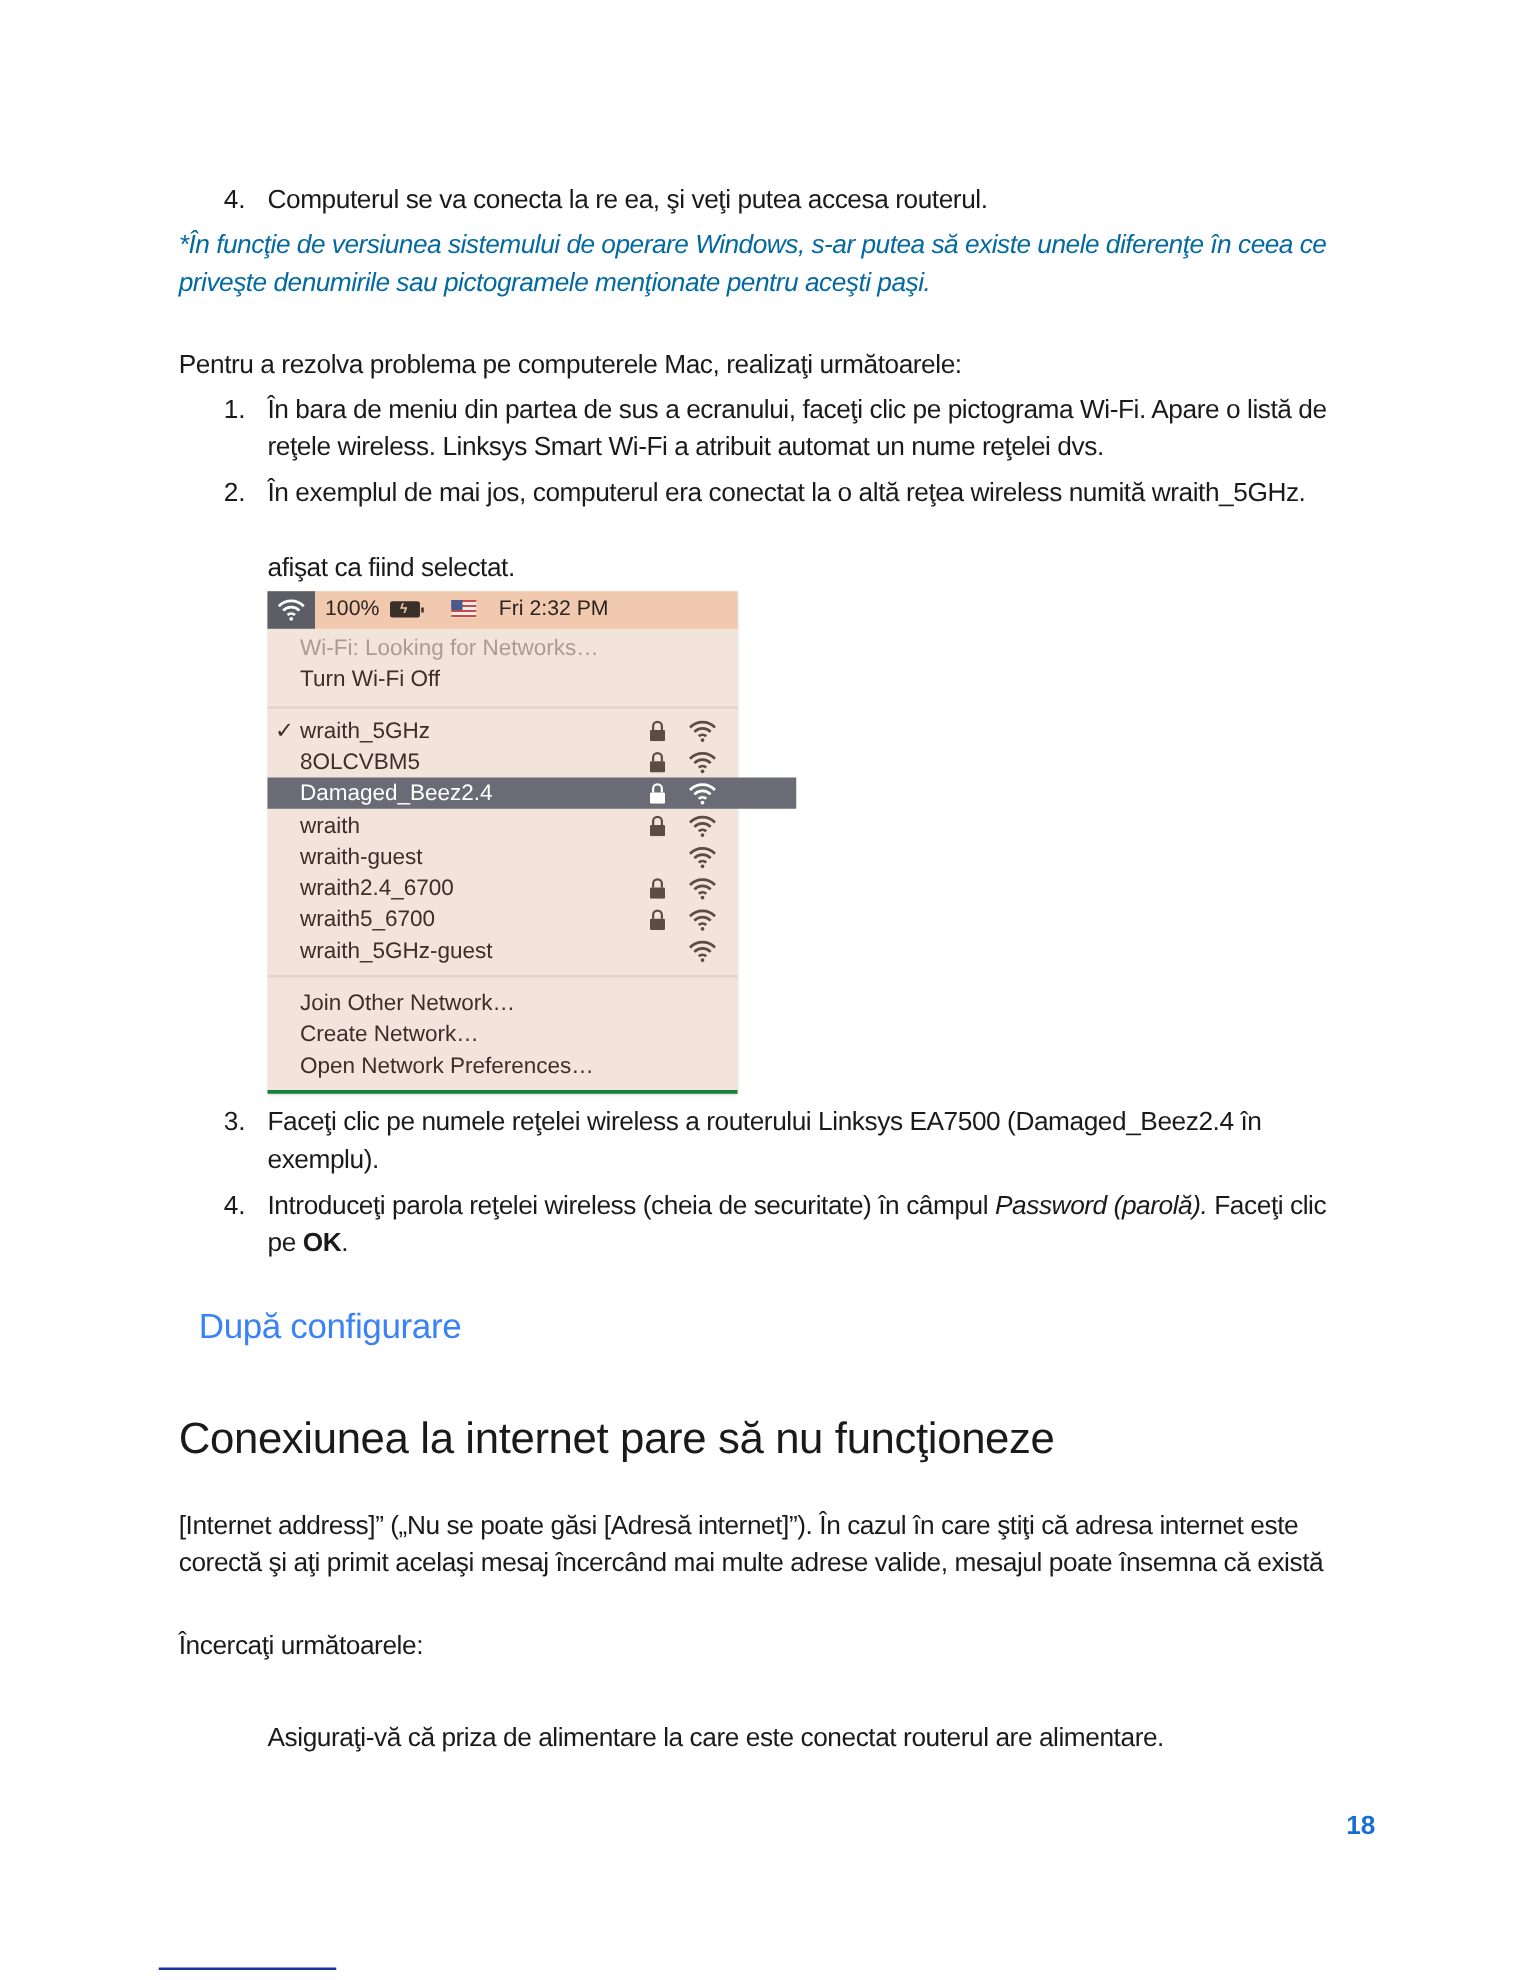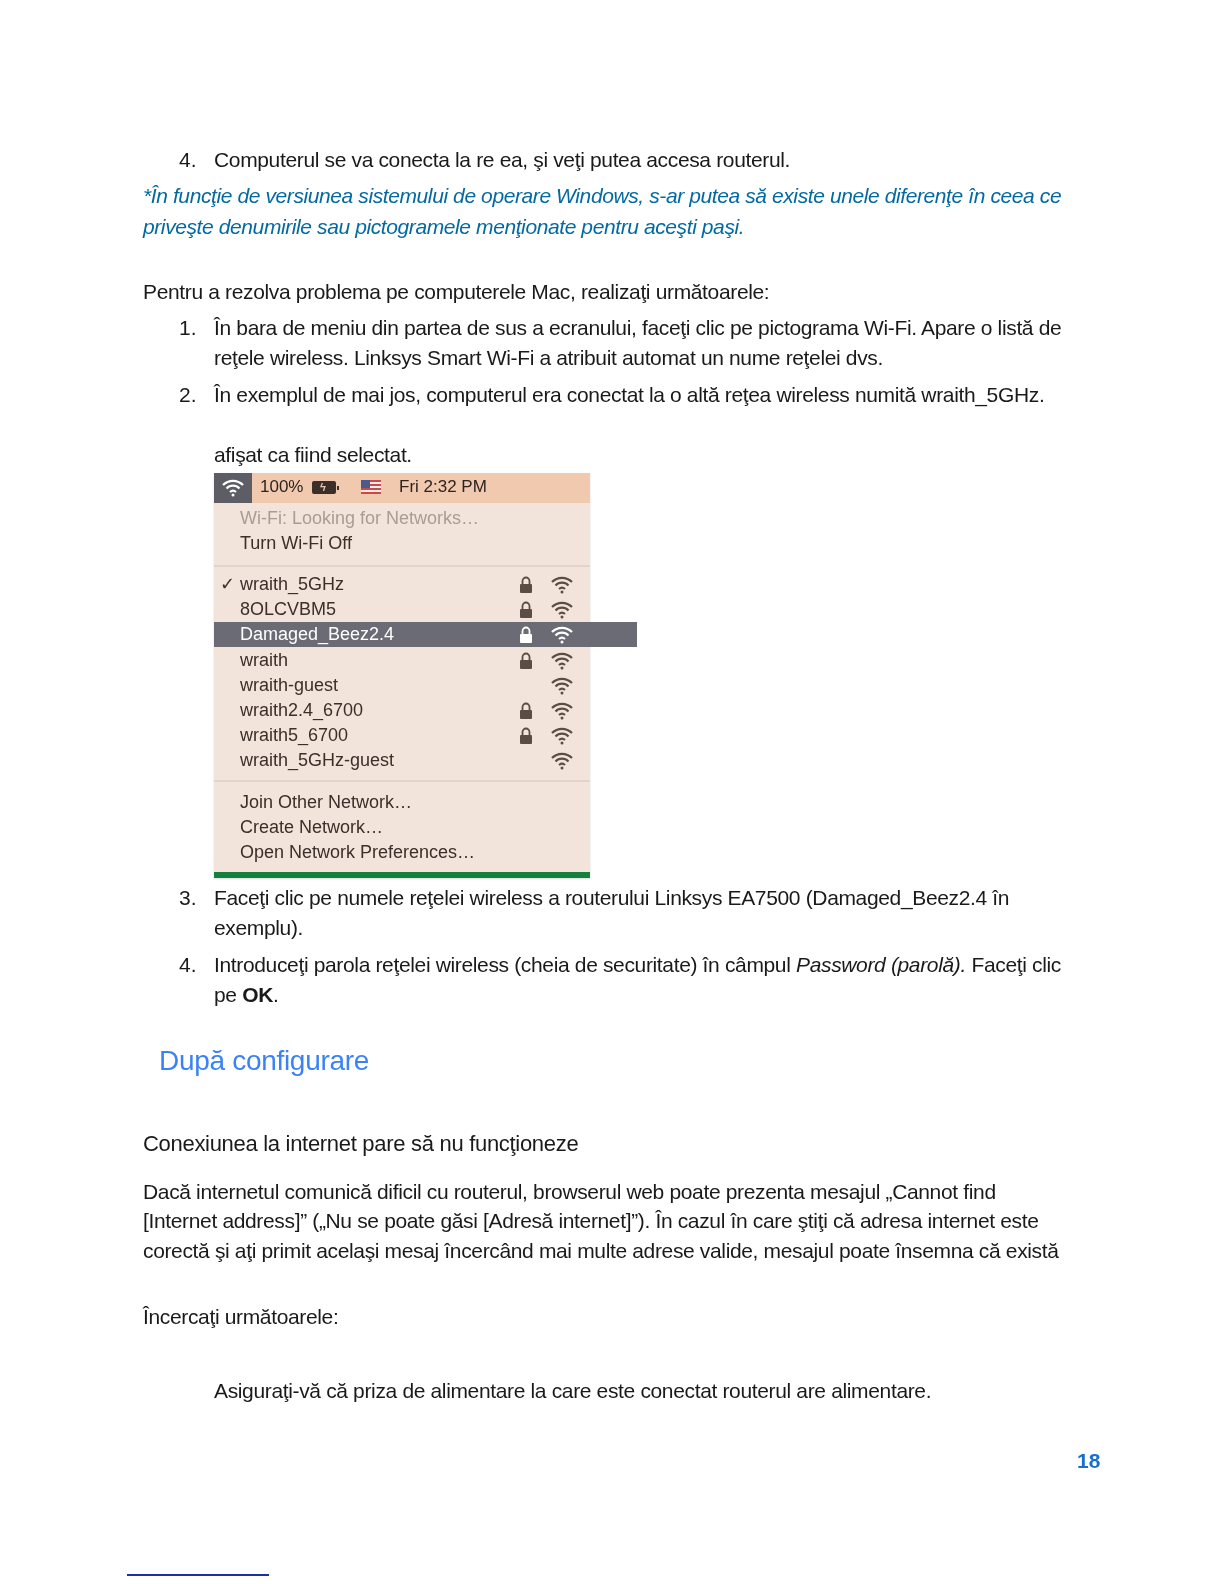--- a/index.html
+++ b/index.html
@@ -5,28 +5,28 @@
     html, body { margin: 0; padding: 0; background: #ffffff; }
     body { width: 1224px; height: 1584px; position: relative; overflow: hidden;
            font-family: "Liberation Sans", sans-serif; color: #1a1a1a; }
     .page { position: absolute; left: 0; top: 0; width: 1224px; height: 1584px; }
     .txt { position: absolute; font-size: 21px; line-height: 29.5px; letter-spacing: -0.35px; white-space: nowrap; }
     .num { position: absolute; font-size: 21px; line-height: 29.5px; }
     .note { position: absolute; left: 143px; top: 181px; width: 965px; font-size: 21px; line-height: 30.5px;
             font-style: italic; color: #0369a1; letter-spacing: -0.4px; }
     .justify { text-align: justify; text-align-last: left; white-space: normal; }
     .h1 { position: absolute; left: 159px; top: 1045px; font-size: 28px; color: #3b82f6; letter-spacing: -0.3px; }
-    .h2 { position: absolute; left: 143px; top: 1131px; font-size: 22px; color: #1a1a1a; letter-spacing: -0.3px; text-align: right; }
+    .h2 { position: absolute; left: 143px; top: 1131px; font-size: 35px; color: #1a1a1a; letter-spacing: -0.3px; text-align: right; }
     .pageno { position: absolute; left: 1077px; top: 1449px; font-size: 21px; font-weight: bold; color: #1a6fce; }
     .footer-line { position: absolute; left: 127px; top: 1574px; width: 142px; height: 2px; background: #1c2fa6; }
 
     
     .menu { position: absolute; left: 214px; top: 473px; width: 376px; height: 399px;
             background: #f3e4db; font-family: "Liberation Sans", sans-serif; color: #3a2f29;
-            border-bottom: 6px solid #15803d; box-shadow: 0 1px 2px rgba(0,0,0,0.15); }
+            border-bottom: 3px solid #15803d; box-shadow: 0 1px 2px rgba(0,0,0,0.15); }
     .menubar { position: absolute; left: 0; top: 0; width: 376px; height: 30px; background: #f1c9ae; }
     .menubar .wifi-box { position: absolute; left: 0; top: 0; width: 38px; height: 30px; background: #5d5d66;
                          display: flex; align-items: center; justify-content: center; }
     .menubar .mtext { position: absolute; top: 4px; font-size: 17px; color: #2b2420; }
     .battery { position: absolute; left: 98px; top: 8px; width: 24px; height: 13px; border: 2px solid #3a2f29;
                border-radius: 2px; background: #3a2f29; box-sizing: border-box; }
     .battery:after { content: ""; position: absolute; right: -5px; top: 3px; width: 2px; height: 4px; background: #3a2f29; }
     .battery .bolt { position: absolute; left: 6px; top: -2px; color: #f1c9ae; font-size: 11px; font-weight: bold; }
     .flag { position: absolute; left: 147px; top: 7px; width: 20px; height: 14px;
             background: repeating-linear-gradient(180deg, #c94a4a 0 2px, #f5ece6 2px 4px); }
@@ -204,21 +204,20 @@
   <span class="txt" style="left:214px; top:883px;">Faceţi clic pe numele reţelei wireless a routerului Linksys EA7500 (Damaged_Beez2.4 în</span>
   <span class="txt" style="left:214px; top:913px;">exemplu).</span>
 
   <span class="num" style="left:179px; top:950px;">4.</span>
   <span class="txt" style="left:214px; top:950px;"><span>Introduceţi parola reţelei wireless (cheia de securitate) în câmpul </span><span class="it">Password (parolă).</span><span> Faceţi clic</span></span>
   <span class="txt" style="left:214px; top:980px;"><span>pe </span><span class="bold">OK</span><span>.</span></span>
 
   <div class="h1">După configurare</div>
   <div class="h2">Conexiunea la internet pare să nu funcţioneze</div>
 
-  <div class="txt justify" style="left:143px; top:1177px; width:963px;">Dacă internetul comunică dificil cu routerul, browserul web poate prezenta mesajul „Cannot find</div>
   <div class="txt justify" style="left:143px; top:1206px; width:963px;">[Internet address]” („Nu se poate găsi [Adresă internet]”). În cazul în care ştiţi că adresa internet este</div>
   <div class="txt justify" style="left:143px; top:1236px; width:963px;">corectă şi aţi primit acelaşi mesaj încercând mai multe adrese valide, mesajul poate însemna că există</div>
 
   <span class="txt" style="left:143px; top:1302px;">Încercaţi următoarele:</span>
   <span class="txt" style="left:214px; top:1376px;">Asiguraţi-vă că priza de alimentare la care este conectat routerul are alimentare.</span>
 
   <div class="pageno">18</div>
   <div class="footer-line"></div>
 </div>
 

